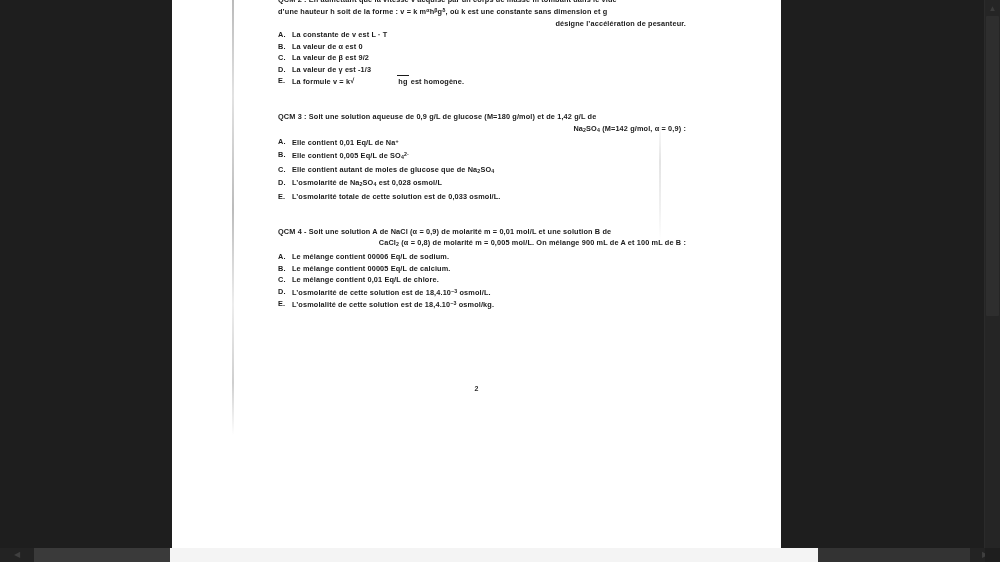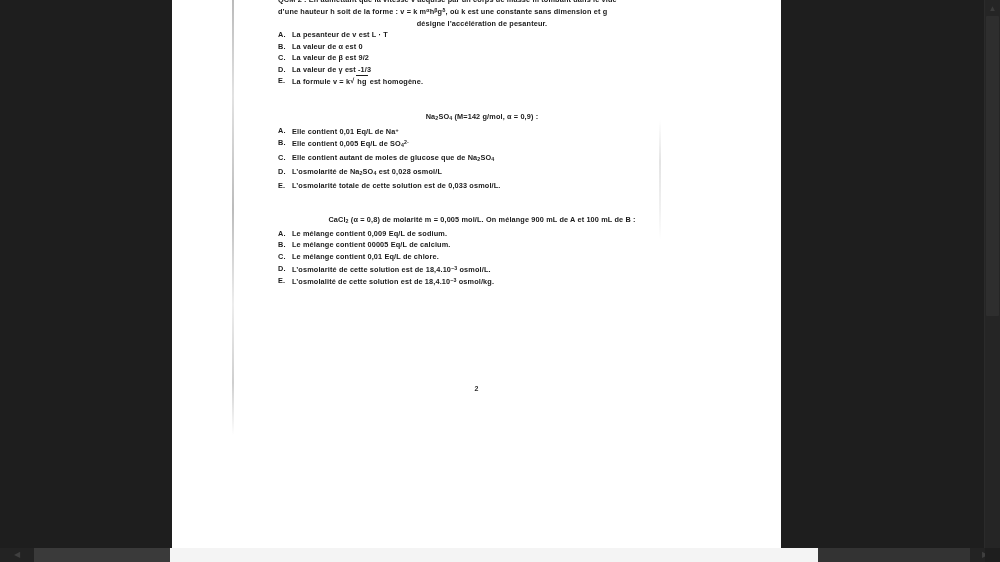--- a/index.html
+++ b/index.html
@@ -185,21 +185,21 @@
     display: block;
   }
 
   .qcm-block {
     margin-bottom: 0;
   }
   .intro {
     text-align: justify;
   }
   .intro-narrow {
-    text-align: center;
+    text-align: right;
   }
 
   .choice {
     display: flex;
     align-items: flex-start;
   }
   .choice-letter {
     width: 14px;
     flex: 0 0 14px;
   }
@@ -229,20 +229,21 @@
     content: "\221A";
     position: absolute;
     left: -2px;
     top: -0.5px;
     font-size: 1em;
   }
   .sqrt .radicand {
     border-top: 0.8px solid #1a1a1a;
     padding: 0 1px 0 1px;
     display: inline-block;
+    margin-left: 41px;
   }
 
   .page-number {
     position: absolute;
     left: 0;
     top: 385px;
     width: 609px;
     text-align: center;
     font-size: 7px;
     font-weight: bold;
@@ -269,21 +270,21 @@
 
         <div class="intro">
           d’une hauteur h soit de la forme : v = k m<sup>α</sup>h<sup>β</sup>g<sup>δ</sup>, où k est une constante sans dimension et g
         </div>
         <div class="intro-narrow">
           désigne l’accélération de pesanteur.
         </div>
 
         <div class="choice">
           <div class="choice-letter">A.</div>
-          <div class="choice-text">La pesanteur de v est  L · T</div>
+          <div class="choice-text">La constante de v est  L · T</div>
         </div>
         <div class="choice">
           <div class="choice-letter">B.</div>
           <div class="choice-text">La valeur de α est 0</div>
         </div>
         <div class="choice">
           <div class="choice-letter">C.</div>
           <div class="choice-text">La valeur de β est 9/2</div>
         </div>
         <div class="choice">
@@ -293,20 +294,21 @@
         <div class="choice">
           <div class="choice-letter">E.</div>
           <div class="choice-text">La formule v = k <span class="sqrt"><span class="radicand">hg</span></span> est homogène.</div>
         </div>
       </div>
 
       <div class="gap"></div>
       <div class="gap"></div>
 
       <div class="qcm-block">
+        <div class="intro"><b>QCM 3</b><span> : Soit une solution aqueuse de 0,9 g/L de glucose (M=180 g/mol) et de 1,42 g/L de</span></div>
         <div class="intro-narrow">
           Na<sub>2</sub>SO<sub>4</sub> (M=142 g/mol, α = 0,9) :
         </div>
 
         <div class="choice">
           <div class="choice-letter">A.</div>
           <div class="choice-text">Elle contient 0,01 Eq/L de Na<sup>+</sup></div>
         </div>
         <div class="choice">
           <div class="choice-letter">B.</div>
@@ -323,27 +325,28 @@
         <div class="choice">
           <div class="choice-letter">E.</div>
           <div class="choice-text">L’osmolarité totale de cette solution est de 0,033 osmol/L.</div>
         </div>
       </div>
 
       <div class="gap"></div>
       <div class="gap"></div>
 
       <div class="qcm-block">
+        <div class="intro"><b>QCM 4</b><span> - Soit une solution A de NaCl (α = 0,9) de molarité m = 0,01 mol/L et une solution B de</span></div>
         <div class="intro-narrow">
           CaCl<sub>2</sub> (α = 0,8) de molarité m = 0,005 mol/L. On mélange 900 mL de A et 100 mL de B :
         </div>
 
         <div class="choice">
           <div class="choice-letter">A.</div>
-          <div class="choice-text">Le mélange contient  0,009 Eq/L de sodium.</div>
+          <div class="choice-text">Le mélange contient  00006 Eq/L de sodium.</div>
         </div>
         <div class="choice">
           <div class="choice-letter">B.</div>
           <div class="choice-text">Le mélange contient 00005 Eq/L de calcium.</div>
         </div>
         <div class="choice">
           <div class="choice-letter">C.</div>
           <div class="choice-text">Le mélange contient 0,01 Eq/L de chlore.</div>
         </div>
         <div class="choice">

